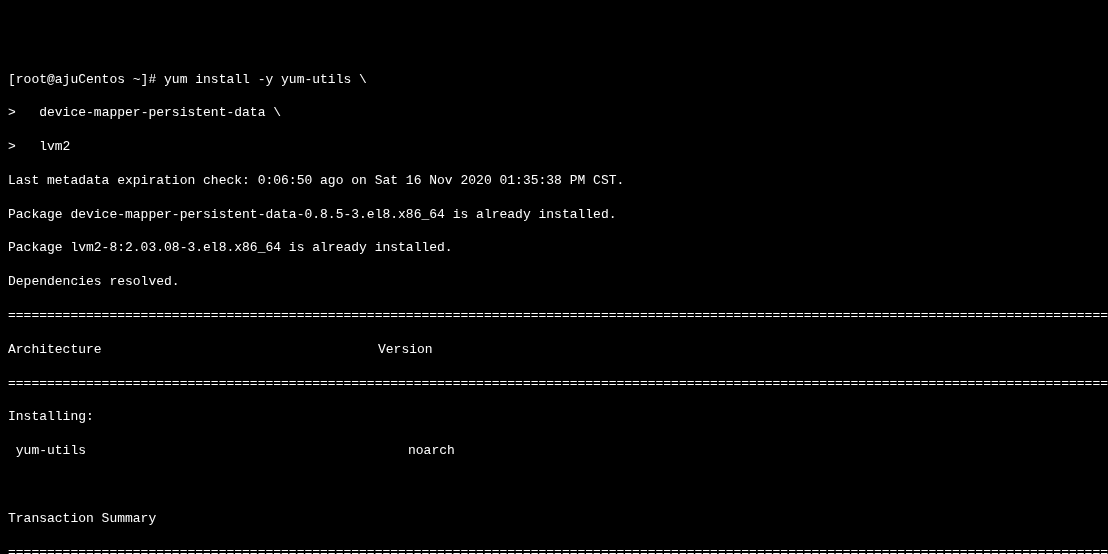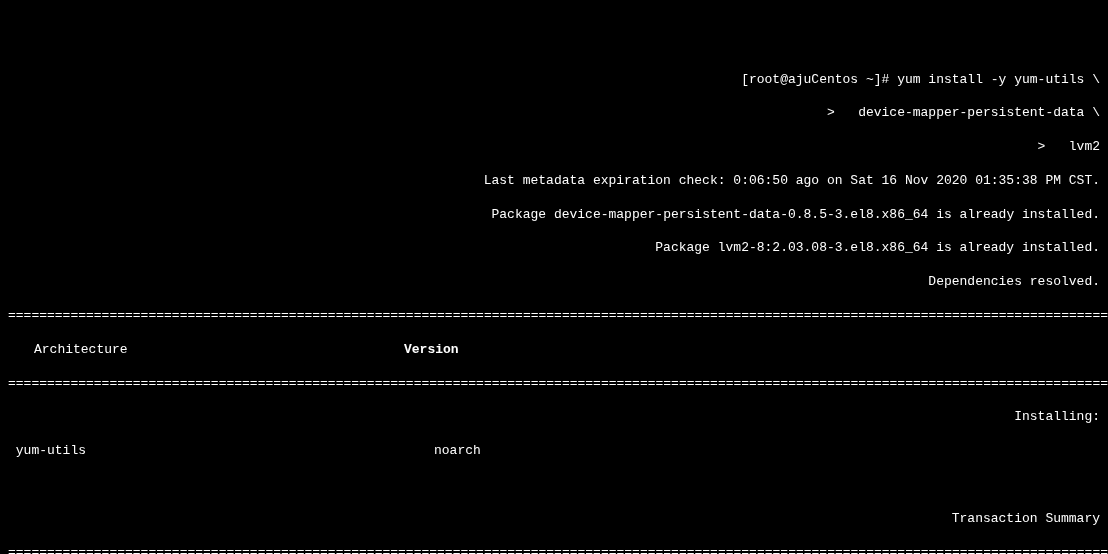--- a/index.html
+++ b/index.html
@@ -14,35 +14,32 @@
       font-size: 13px;
       line-height: 1.3;
       padding: 4px 8px;
       width: 1108px;
       height: 554px;
       overflow: hidden;
       white-space: pre;
     }
     .line {
       display: block;
-      text-align: right;
     }
     .table-header {
       display: flex;
     }
     .col-package {
       width: 400px;
     }
     .col-arch {
       width: 370px;
-      margin-left: 26px;
     }
     .col-version {
       flex: 1;
-      font-weight: bold;
     }
   </style>
 </head>
 <body>
 
 
 
 <span class="line"><span>[root@ajuCentos ~]# </span><span>yum install -y yum-utils \</span></span>
 <span class="line"><span>&gt;   </span><span>device-mapper-persistent-data \</span></span>
 <span class="line"><span>&gt;   </span><span>lvm2</span></span>

